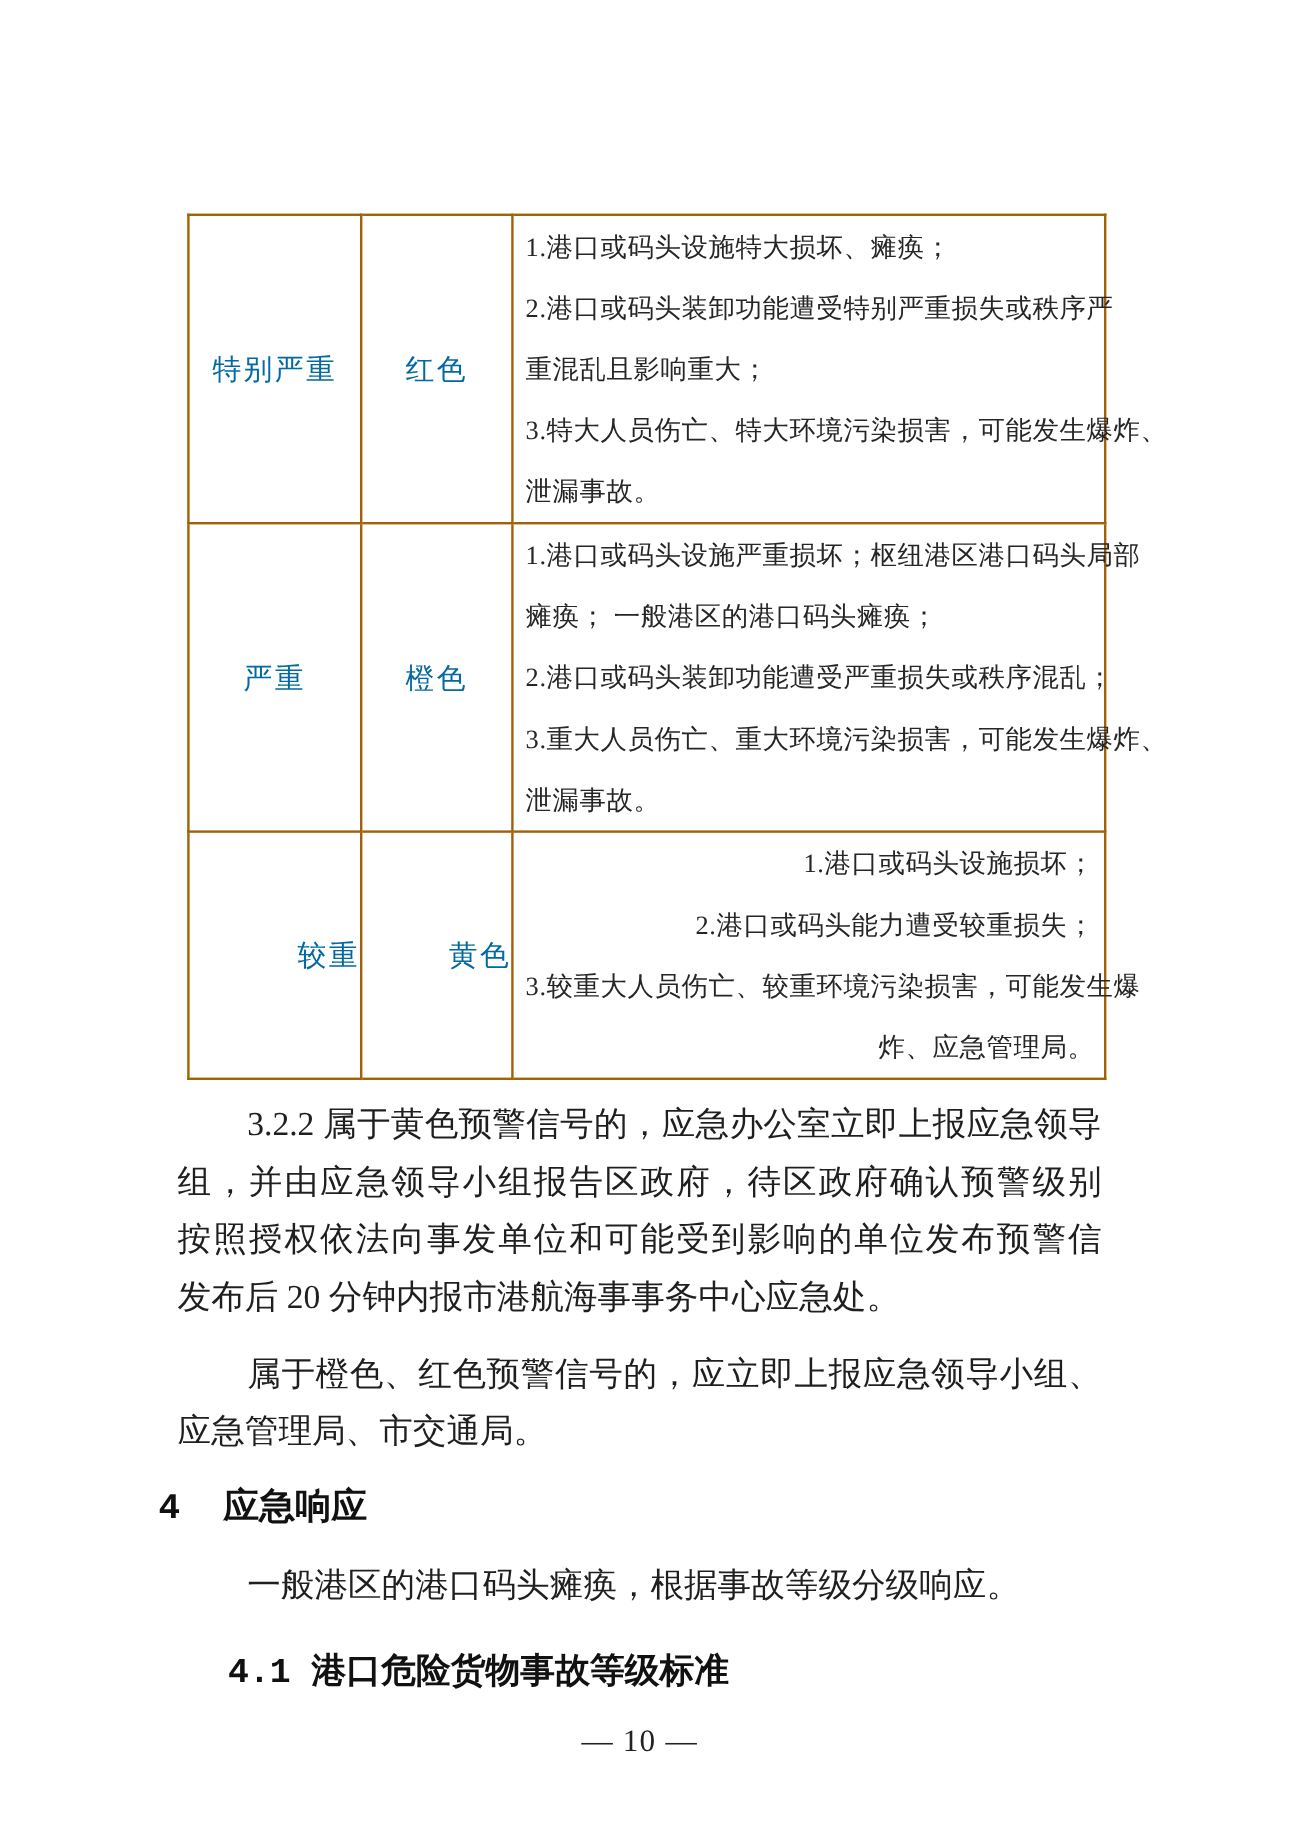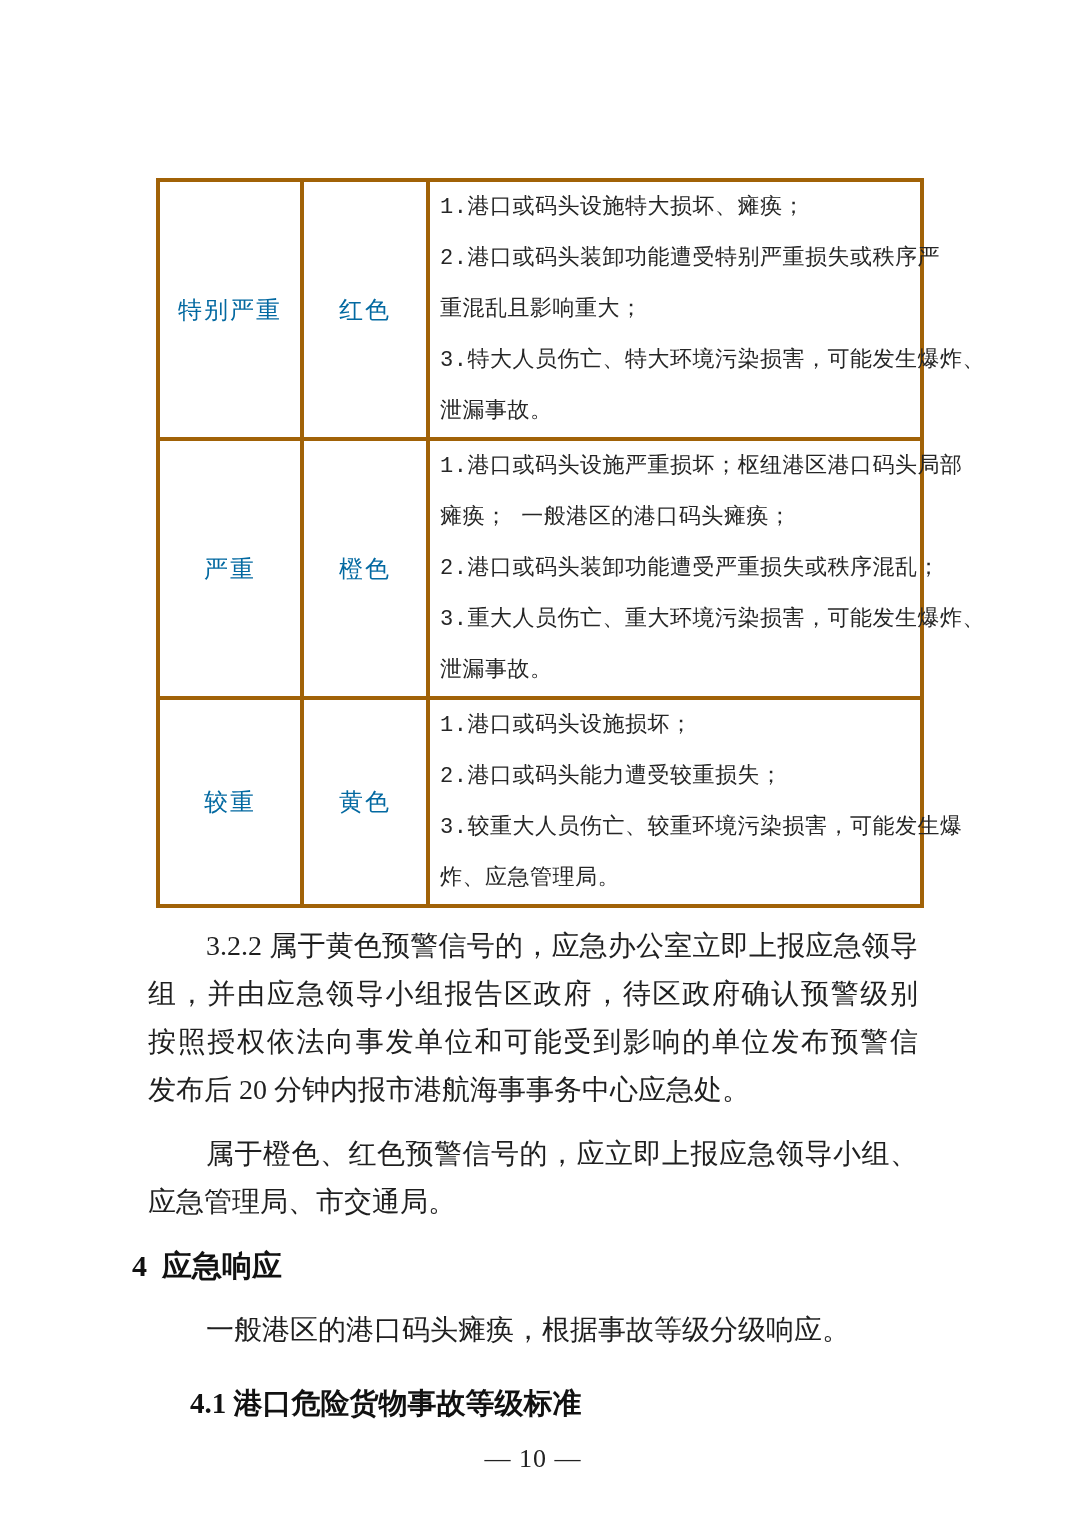--- a/index.html
+++ b/index.html
@@ -18,29 +18,28 @@
   }
 
   
   table.levels {
     border-collapse: collapse;
     table-layout: fixed;
     width: 764px;
     margin-left: 24px;
   }
   table.levels td {
-    border: 4px solid #a16207;
+    border: 2px solid #a16207;
     vertical-align: middle;
-    font-family: Liberation Mono, monospace;
   }
   col.c1 { width: 144px; }
   col.c2 { width: 126px; }
   col.c3 { width: 494px; }
   tr.r1 td, tr.r2 td { height: 255px; }
-  tr.r3 td { height: 204px; }
+  tr.r3 td { height: 204px; text-align: right; }
   td.level-cell, td.color-cell {
     text-align: center;
     font-size: 24px;
     letter-spacing: 2px;
     color: #0369a1;
   }
   td.criteria-cell {
     vertical-align: top;
     padding: 0 8px 0 10px;
   }
@@ -64,21 +63,21 @@
     font-size: 28px;
     text-align: justify;
     text-align-last: justify;
     overflow: hidden;
   }
   .bline.last { text-align-last: left; }
   .bline.indent { text-indent: 58px; }
   .p322 { margin-top: 14px; }
 
   .heading {
-    font-family: Liberation Serif, serif;
+    font-family: Liberation Mono, monospace;
     font-weight: bold;
     color: #111111;
     height: 48px;
     line-height: 48px;
     white-space: pre;
   }
   .heading-4 { font-size: 30px; margin-top: 8px; }
   .heading-41 { font-size: 29px; margin-top: 25px; padding-left: 58px; }
 
   .pagenum {

